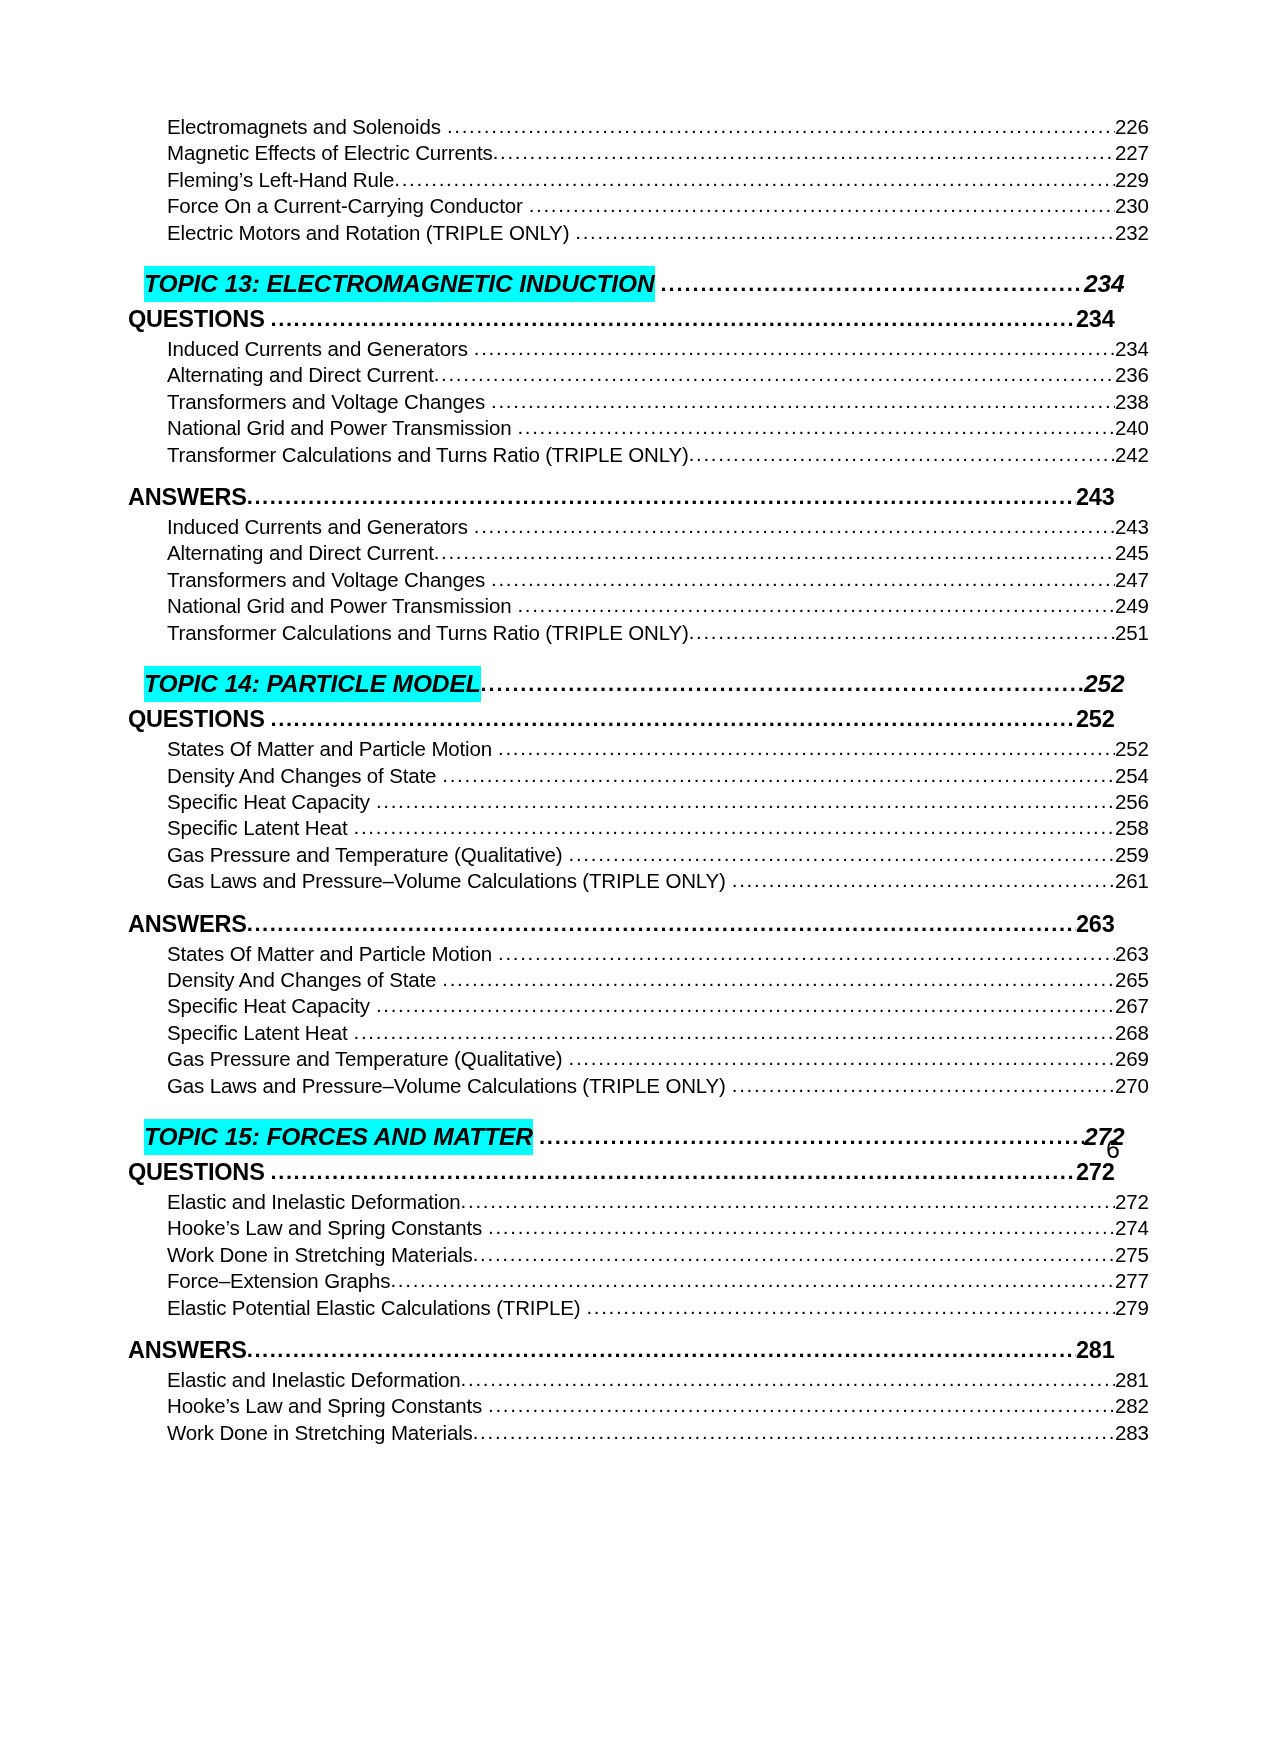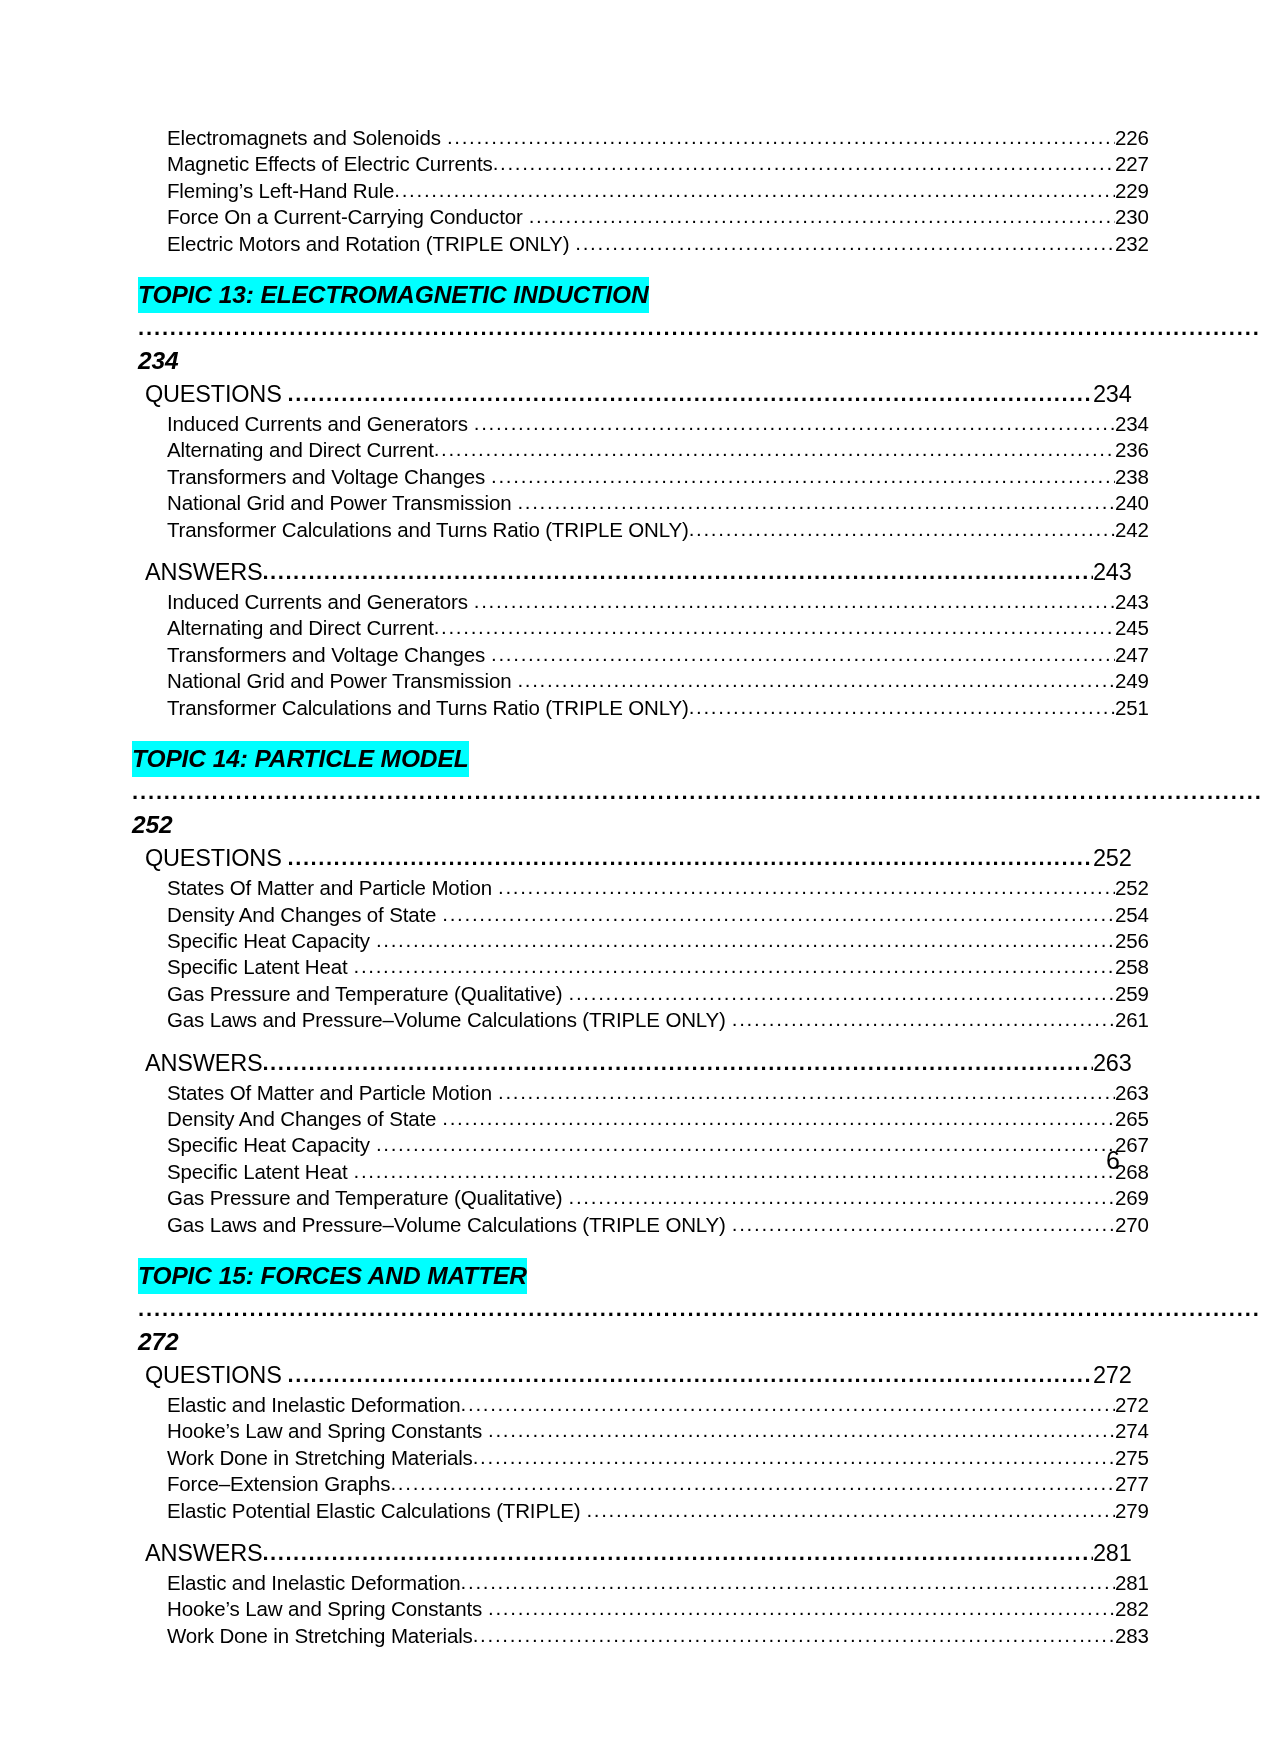--- a/index.html
+++ b/index.html
@@ -11,21 +11,21 @@
     width: 1262px;
     height: 1760px;
     font-family: "Liberation Sans", sans-serif;
     color: #000000;
     position: relative;
     overflow: hidden;
   }
 
   .page {
     position: absolute;
-    left: 0; top: 15px;
+    left: 0; top: 4px;
     width: 1262px;
     height: 1236px;
     box-sizing: border-box;
     padding: 110px 142px 0 128px;
   }
 
   .toc { width: 992px; }
 
   
   .row {
@@ -61,39 +61,37 @@
     padding-top: 0px;
     letter-spacing: -0.15px;
   }
   .entry .label { padding-right: 0; }
   .entry .leader::before { letter-spacing: 1.7px; font-size: 20.5px; }
   .entry .pageno { min-width: 44px; }
   .entry.gap-before .label { padding-right: 6px; }
 
   
   .section {
-    margin-left: 17px;
     font-size: 23.5px;
-    font-weight: normal;
+    font-weight: bold;
     line-height: 30px;
     letter-spacing: -0.2px;
   }
   .section .leader::before { letter-spacing: 1.55px; font-size: 22px; font-weight: bold; }
   .section .pageno { min-width: 44px; }
   .section.gap-before .label { padding-right: 6px; }
 
   
   .topic {
-    margin-left: 4px;
+    margin-left: 16px;
     font-size: 24.5px;
     font-weight: bold;
     font-style: italic;
     line-height: 32px;
     letter-spacing: -0.1px;
-    flex-direction: column;
   }
   .topic .label {
     background: #00ffff;
     padding: 2px 0 2px 0;
   }
   .topic .leader::before { letter-spacing: 1.85px; font-size: 22px; font-weight: bold; font-style: normal; }
   .topic .pageno { min-width: 52px; font-style: italic; font-weight: bold; }
   .topic.gap-before .leader { margin-left: 6px; }
 
   

